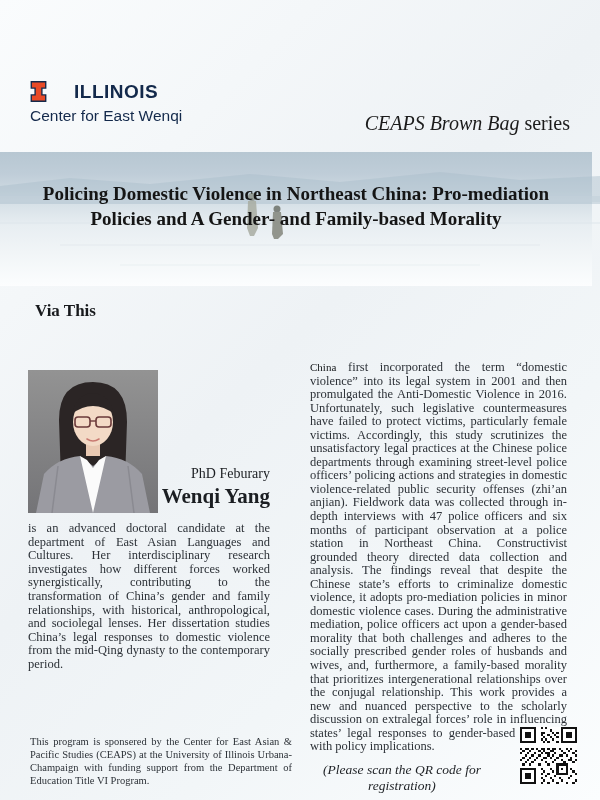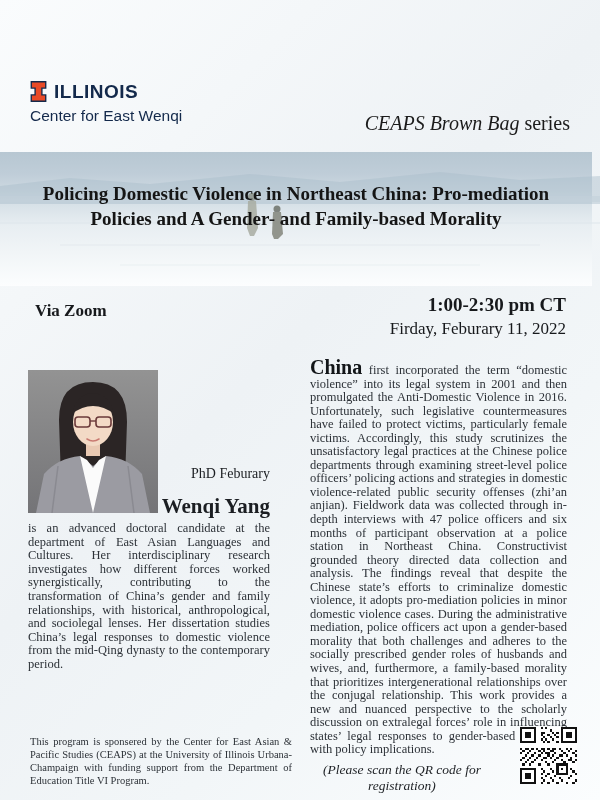--- a/index.html
+++ b/index.html
@@ -10,21 +10,21 @@
     position:relative; width:600px; height:800px; overflow:hidden;
     background:linear-gradient(135deg,#fafcfd 0%,#eef2f5 45%,#f2f6f8 70%,#fbfdfe 100%);
   }
 
   
   .logo { position:absolute; left:30px; top:80px; }
   .logo-row { display:flex; align-items:center; gap:7px; }
   .block-i-svg { width:17px; height:23px; display:block; }
   .wordmark {
     font-family:"Liberation Sans", sans-serif; font-weight:700;
-    font-size:19px; letter-spacing:.5px; color:#13294B;
+    font-size:19px; letter-spacing:.5px; color:#13294B;margin-left:20px;
   }
   .unit {
     margin-top:4px; font-family:"Liberation Sans", sans-serif;
     font-size:15.5px; line-height:18.5px; color:#13294B;
   }
   .series {
     position:absolute; right:30px; top:112px;
     font-size:20px; color:#1b1b1b; white-space:nowrap;margin-left:48px;
   }
   .series .it { font-style:italic; }
@@ -45,32 +45,32 @@
   .loc { position:absolute; left:35px; top:301px; font-size:17px; font-weight:700; color:#17191c; }
   .when { position:absolute; right:34px; top:294px; text-align:right; color:#17191c; }
   .time { font-size:19px; font-weight:700; }
   .date { font-size:17px; margin-top:3px; font-weight:400; }
 
   
   .photo { position:absolute; left:28px; top:370px; width:130px; height:143px; }
   .photo svg { display:block; width:130px; height:143px; }
   .speaker-id { position:absolute; left:28px; top:466px; width:242px; text-align:right; color:#1b1e22; }
   .role { font-size:14px; }
-  .name { font-size:21px; font-weight:700; margin-top:12px; }
+  .name { font-size:21px; font-weight:700; margin-top:2px; }
   .bio {
     position:absolute; left:28px; top:522px; width:242px;
     font-size:12.5px; line-height:13.6px; text-align:justify; color:#2c3137;
   }
 
   
   .abstract {
     position:absolute; left:310px; top:361px; width:257px;
     font-size:12.5px; line-height:13.55px; text-align:justify; color:#2c3137;
   }
-  .abstract .lead { font-size:20px; font-weight:700; color:#121518; }
+  .abstract .lead { font-size:11px; font-weight:400; color:#121518; }
 
   
   .sponsor { position:absolute; left:30px; top:733px; width:262px; color:#2c3137; }
   .sp-h { font-size:12.5px; font-weight:700; color:#1b1e22; }
   .sp-b { margin-top:2px; font-size:10.5px; line-height:13px; text-align:justify; }
   .note {
     position:absolute; left:288px; top:762px; width:228px; text-align:center;
     font-style:italic; font-size:13.5px; color:#1d2024;
   }
   .qr { position:absolute; left:520px; top:727px; width:57px; height:57px; }
@@ -112,25 +112,21 @@
         <circle cx="277" cy="57" r="3.5" fill="#6e736b"></circle>
         <path d="M273,60 L281,60 L283,82 L278,87 L274,87 L272,82 Z" fill="#83867c"></path>
       </g>
     </svg>
     <div class="banner-title">
       <div>Policing Domestic Violence in Northeast China: Pro-mediation</div>
       <div>Policies and A Gender- and Family-based Morality</div>
     </div>
   </div>
 
-  <div class="loc">Via Zoom</div>
-  <div class="when">
-    <div class="time">1:00-2:30 pm CT</div>
-    <div class="date">Firday, Feburary 11, 2022</div>
-  </div>
+  <div class="loc">Via This</div>
 
   <div class="photo">
     <svg viewBox="0 0 130 143">
       <defs>
         <linearGradient id="pbg" x1="0" y1="0" x2="0" y2="1">
           <stop offset="0" stop-color="#939393"></stop>
             <stop offset="1" stop-color="#747477"></stop>
         </linearGradient>
       </defs>
       <rect width="130" height="143" fill="url(#pbg)"></rect>

